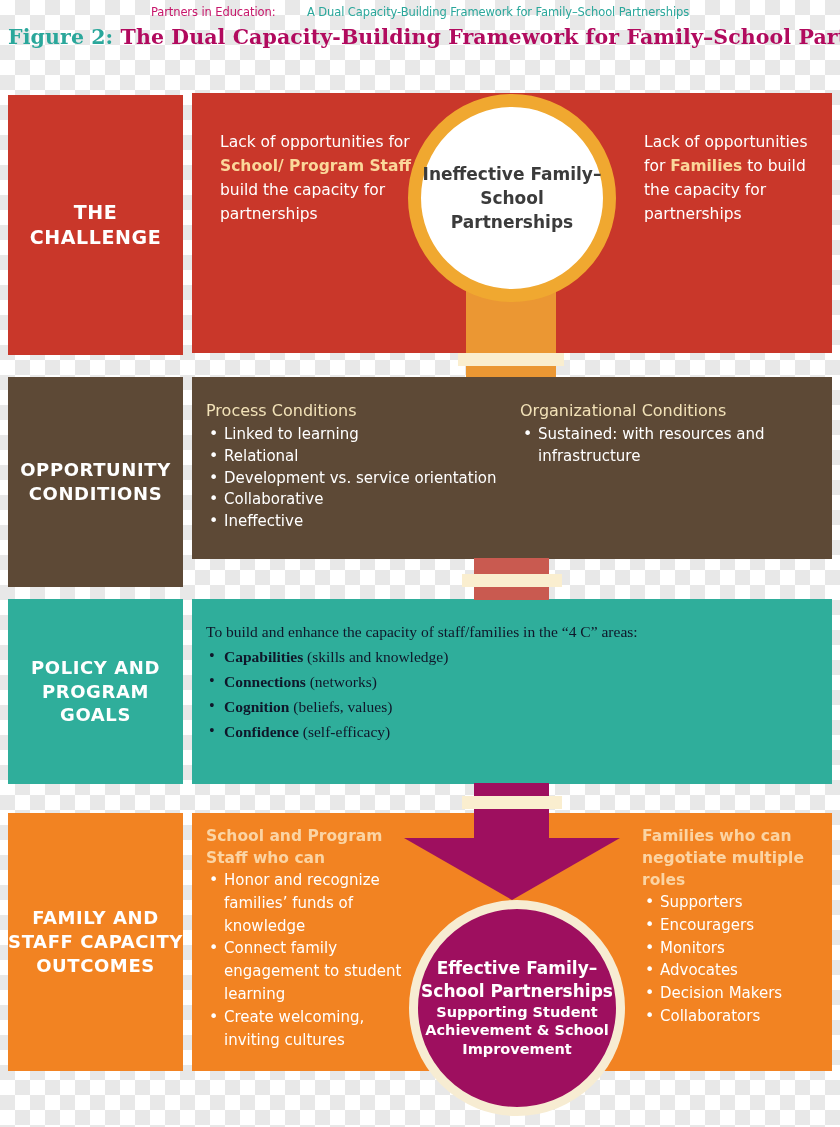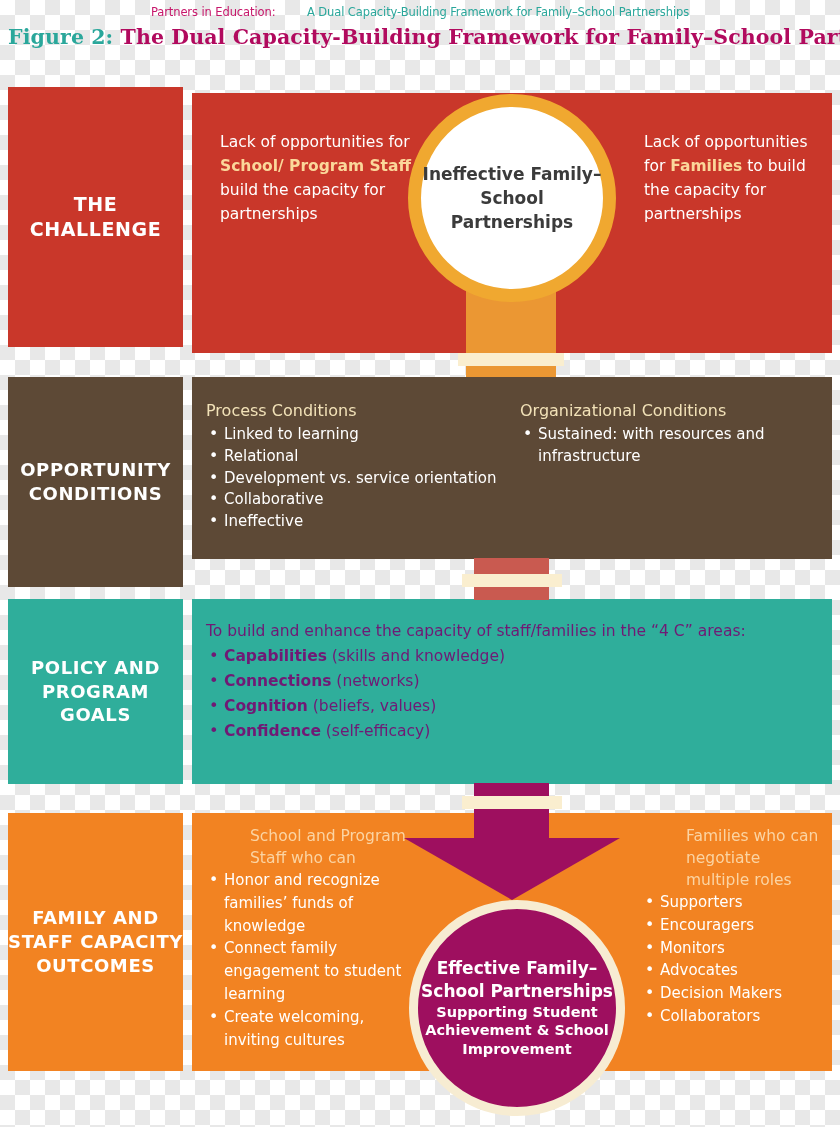--- a/index.html
+++ b/index.html
@@ -55,21 +55,21 @@
   ul.bul { list-style: none; }
   ul.bul > li { position: relative; padding-left: 18px; }
   ul.bul > li::before {
     content: "\2022";
     position: absolute; left: 3px; top: -1px;
     font-size: 1.05em;
   }
 
   
   #row1-label {
-    left: 8px; top: 87px; width: 175px; height: 260px;
+    left: 8px; top: 95px; width: 175px; height: 260px;
     background: #c9372a;
     font-size: 19px;
   }
   #row1-body {
     left: 192px; top: 93px; width: 640px; height: 260px;
     background: #c9372a;
   }
   #chal-left {
     position: absolute; left: 28px; top: 37px; width: 215px;
     color: #ffffff; font-size: 15.5px; line-height: 1.55;
@@ -139,21 +139,21 @@
     left: 8px; top: 599px; width: 175px; height: 185px;
     background: #2fae9b;
     font-size: 18px;
   }
   #row3-body {
     left: 192px; top: 599px; width: 640px; height: 185px;
     background: #2fae9b;
   }
   #goals-wrap {
     position: absolute; left: 14px; top: 20px; width: 610px;
-    color: #701a75; font-size: 15.5px; line-height: 1.62;
+    color: #0f172a; font-size: 15.5px; line-height: 1.62; font-family: Liberation Serif, serif;
   }
   #goals-wrap .g-strong { font-weight: bold; }
 
   
   #arrow-shaft {
     position: absolute; left: 474px; top: 783px; width: 75px; height: 62px;
     background: #9e0f5f; z-index: 3;
   }
   #arrow-shaft-cream {
     position: absolute; left: 462px; top: 796px; width: 100px; height: 13px;
@@ -178,21 +178,21 @@
     background: #f28322;
   }
   #out-left {
     position: absolute; left: 14px; top: 12px; width: 215px;
     color: #ffffff; font-size: 15px; line-height: 1.52;
   }
   #out-right {
     position: absolute; left: 450px; top: 12px; width: 180px;
     color: #ffffff; font-size: 15px; line-height: 1.52;
   }
-  .out-hd { color: #fbd4a3; font-weight: normal; font-size: 15.5px; line-height: 1.42; margin-left: 44px; }
+  .out-hd { color: #fbd4a3; font-weight: bold; font-size: 15.5px; line-height: 1.42; }
 
   
   #circle-bottom {
     position: absolute; left: 409px; top: 900px; width: 216px; height: 216px;
     border-radius: 50%;
     background: #9e0f5f;
     border: 9px solid #f7ecd2;
     z-index: 6;
     display: flex; align-items: center; justify-content: center;
   }

